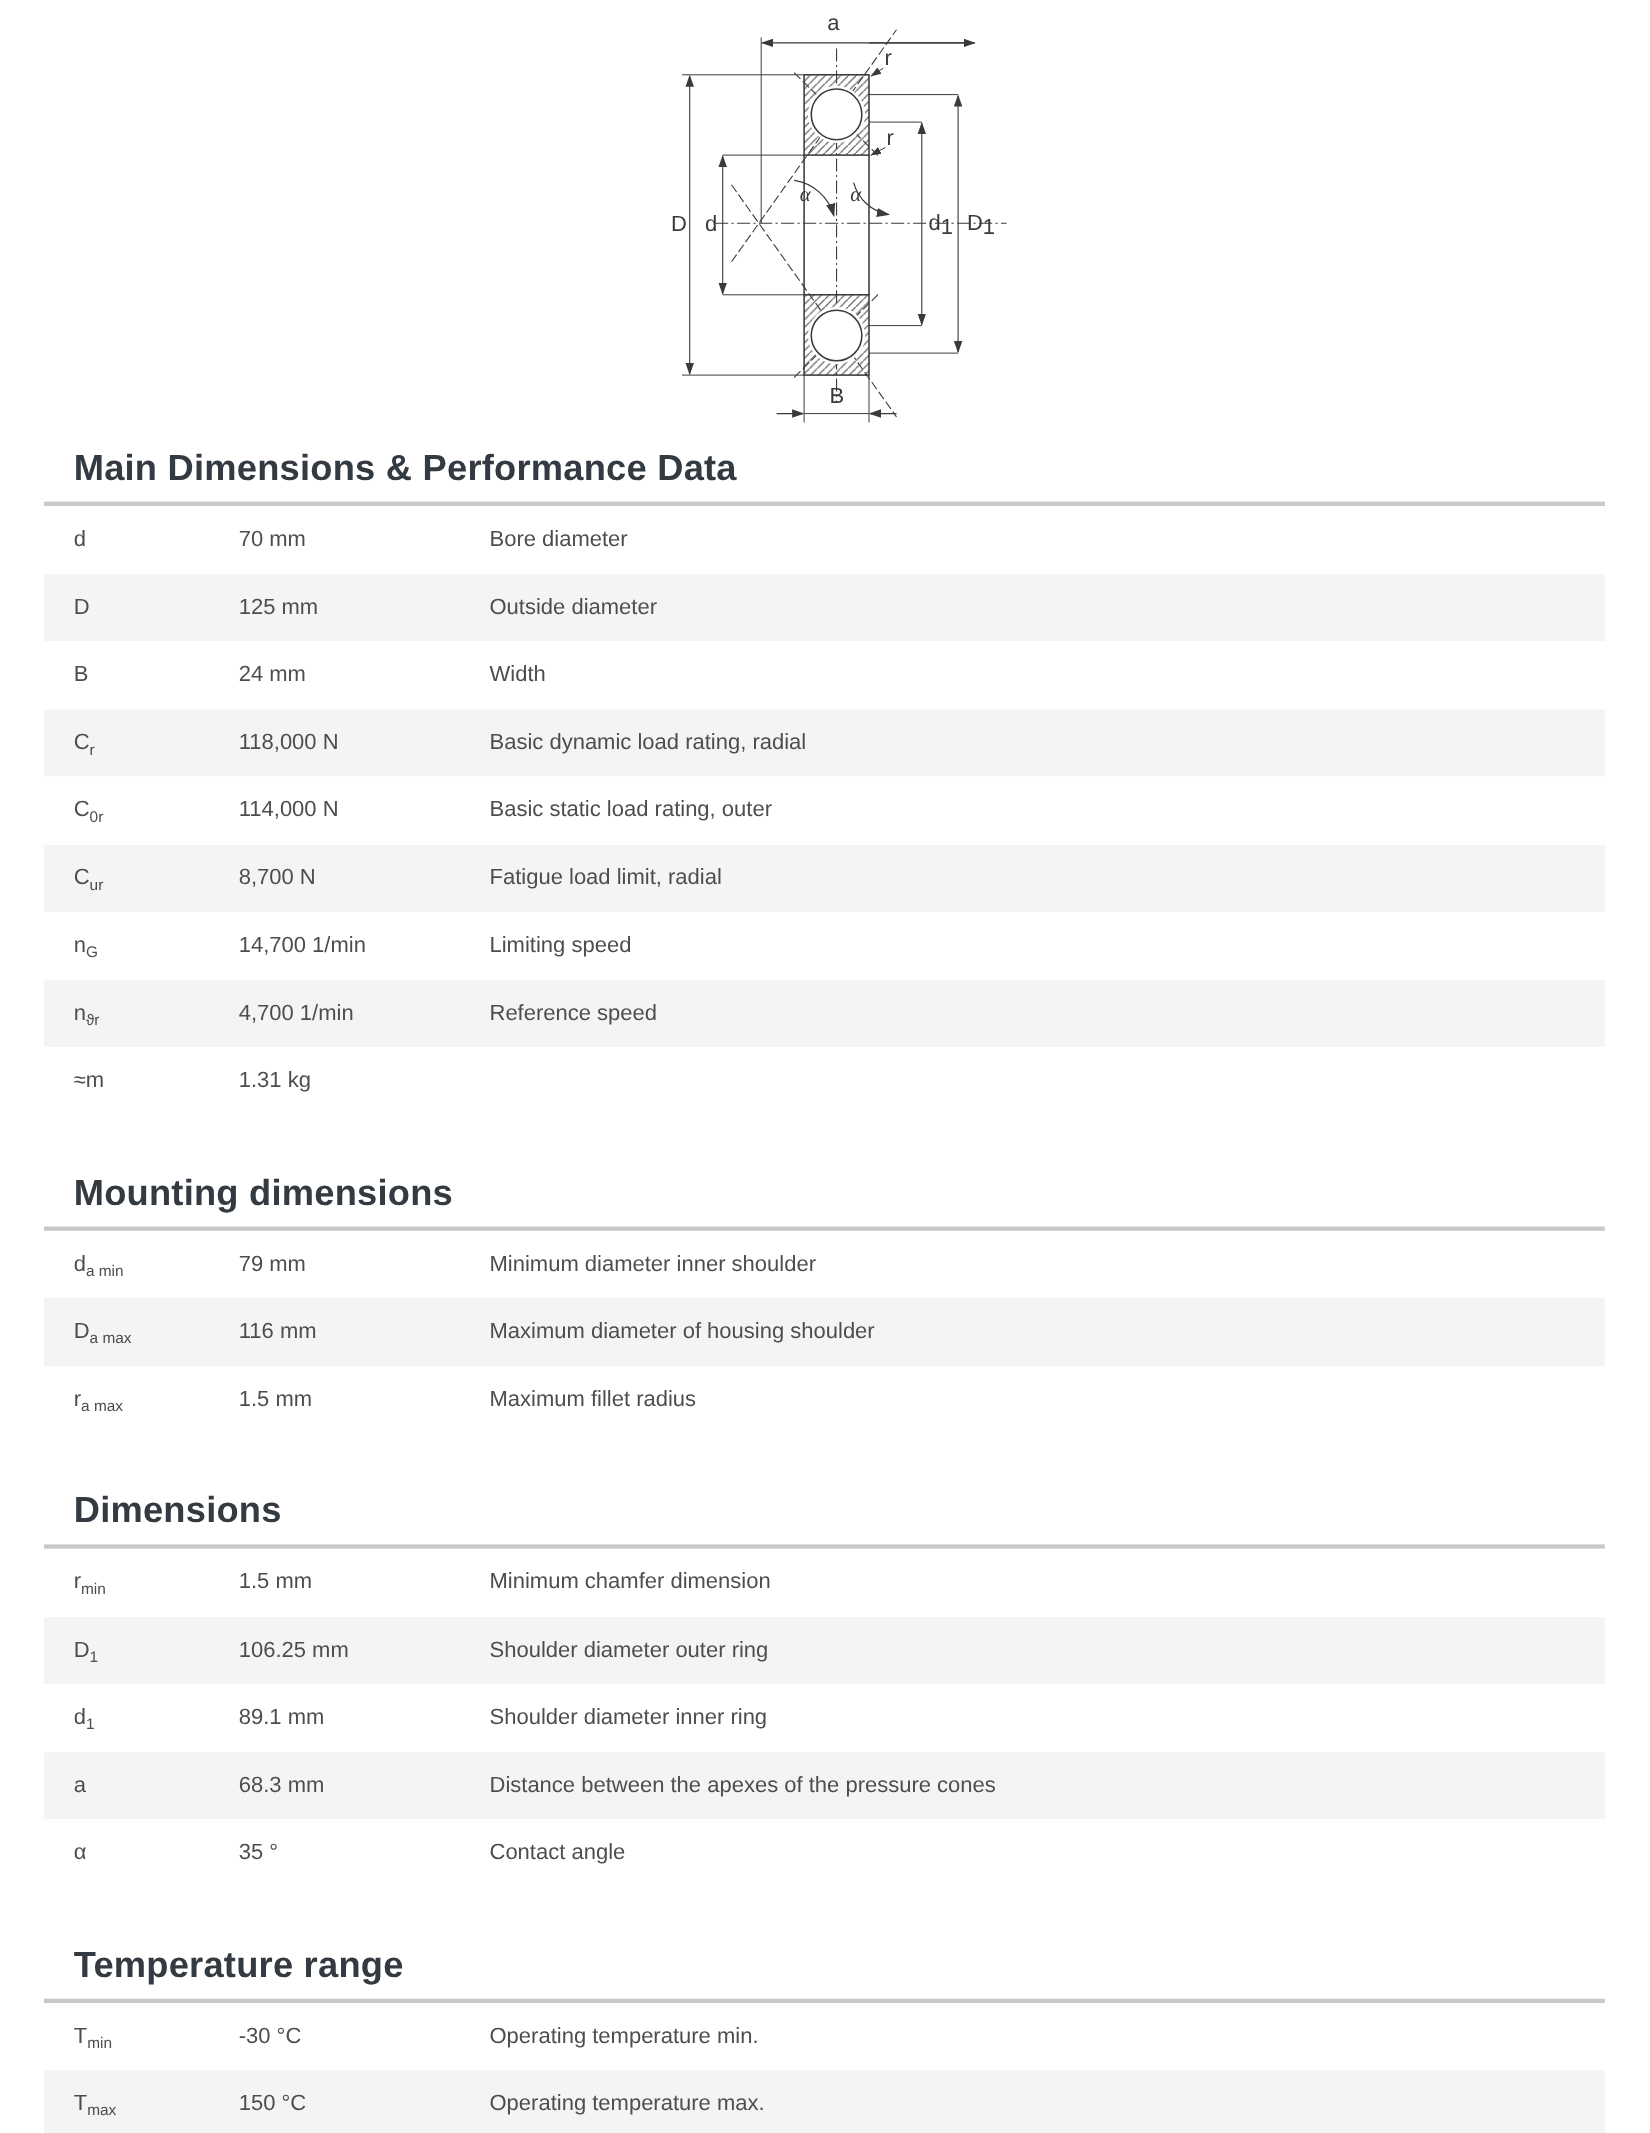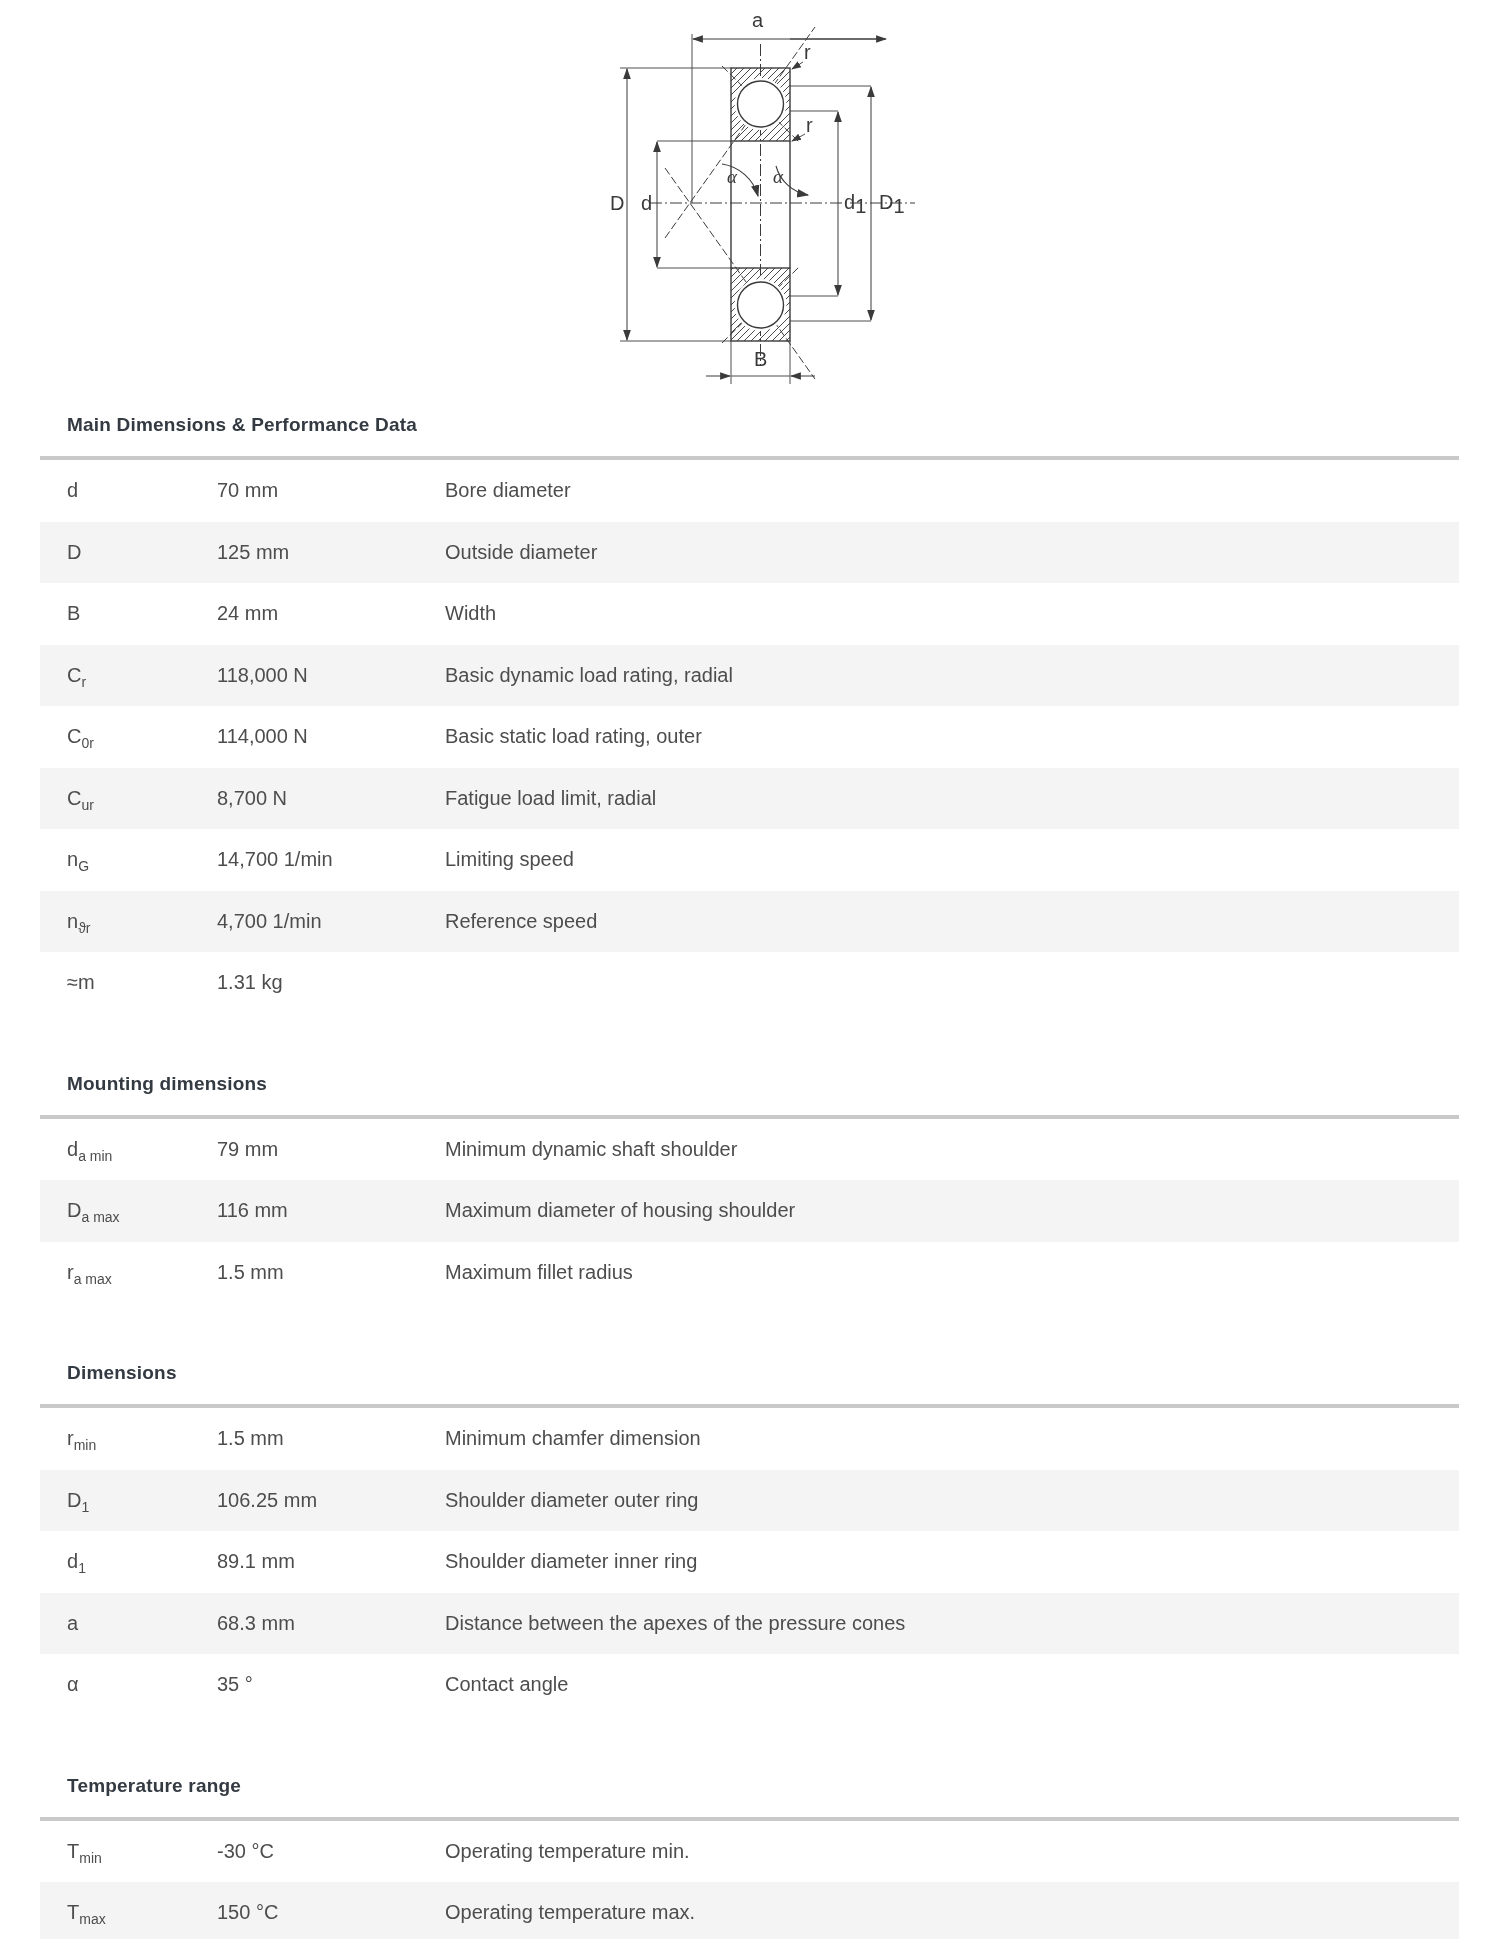--- a/index.html
+++ b/index.html
@@ -13,21 +13,21 @@
   }
   .diagram-wrap {
     margin: 6px 0 0 610px;
     width: 330px;
     height: 392px;
   }
   .content {
     margin: 0 41px 0 40px;
   }
   .section h2 {
-    font-size: 19px;
+    font-size: 33px;
     line-height: 33px;
     font-weight: 700;
     color: #333a42;
     margin: 53px 0 15px 27px;
     letter-spacing: 0.2px;
   }
   .section:first-of-type h2 { margin-top: 10px; }
   .tbl {
     border-top: 4px solid #c9c9c9;
     width: 100%;
@@ -181,21 +181,21 @@
         </div>
       </div>
   </div>
 
   <div class="section">
     <h2>Mounting dimensions</h2>
     <div class="tbl">
         <div class="row">
           <span class="sym"><span>d</span><sub>a min</sub></span>
           <span class="val">79 mm</span>
-          <span class="desc">Minimum dynamic shaft shoulder</span>
+          <span class="desc">Minimum diameter inner shoulder</span>
         </div>
         <div class="row alt">
           <span class="sym"><span>D</span><sub>a max</sub></span>
           <span class="val">116 mm</span>
           <span class="desc">Maximum diameter of housing shoulder</span>
         </div>
         <div class="row">
           <span class="sym"><span>r</span><sub>a max</sub></span>
           <span class="val">1.5 mm</span>
           <span class="desc">Maximum fillet radius</span>

